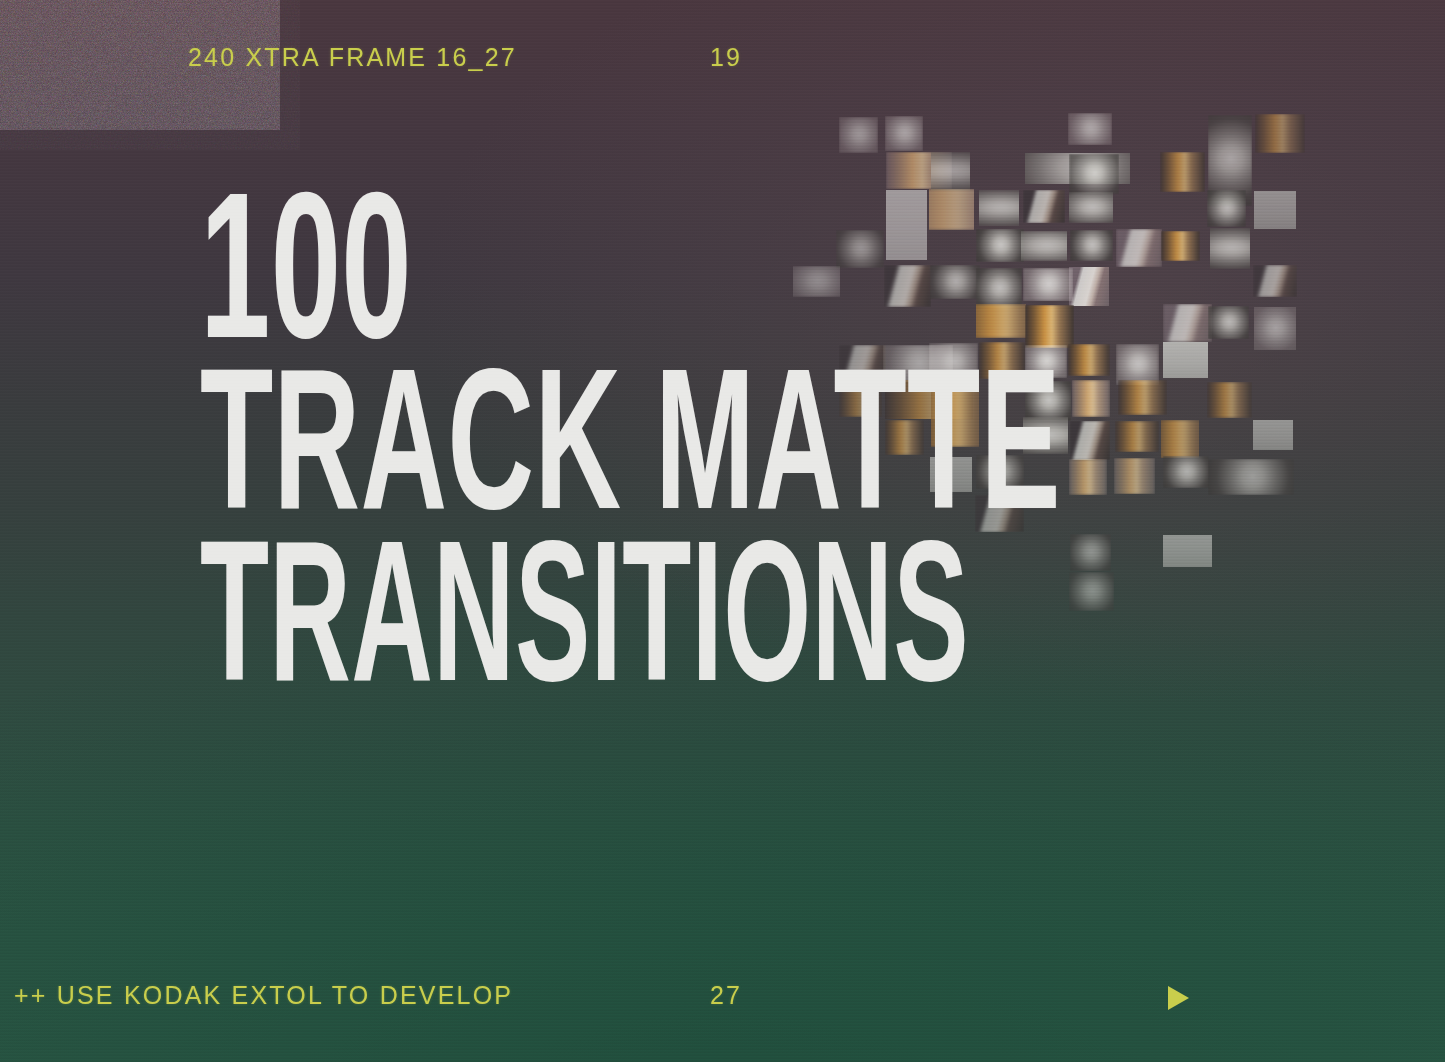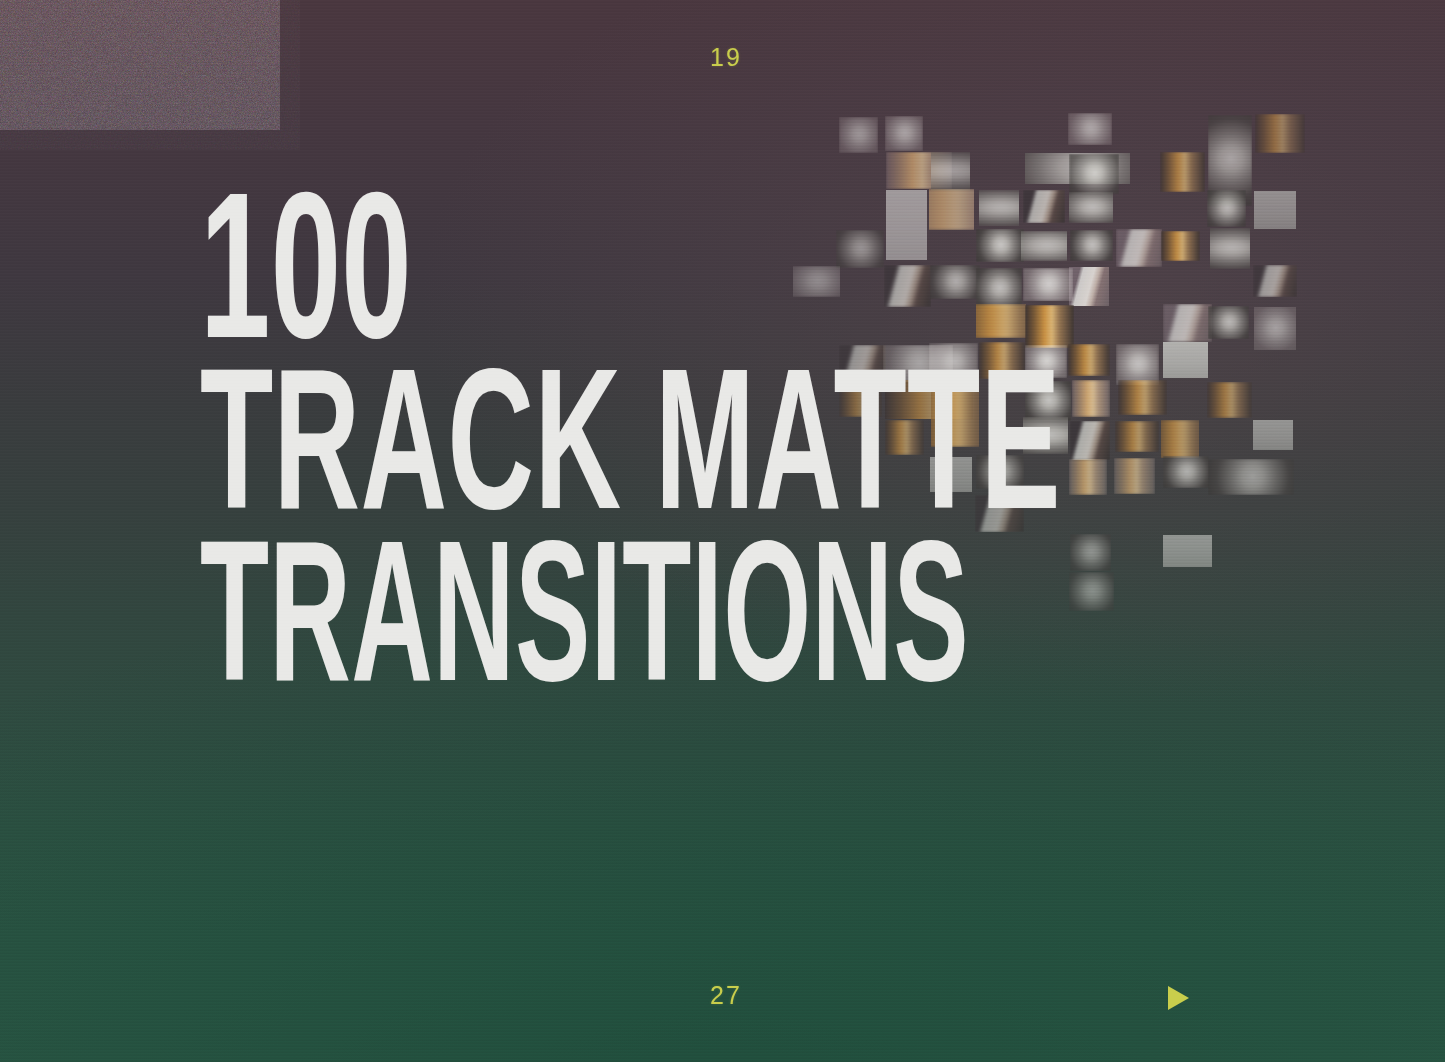--- a/index.html
+++ b/index.html
@@ -368,17 +368,19 @@
 
   <svg class="grain3" xmlns="http://www.w3.org/2000/svg">
     <filter id="gfilt3">
       <feTurbulence type="fractalNoise" baseFrequency="0.7" numOctaves="3" stitchTiles="stitch" seed="33"></feTurbulence>
       <feColorMatrix type="saturate" values="1.2"></feColorMatrix>
     </filter>
     <rect width="100%" height="100%" filter="url(#gfilt3)"></rect>
   </svg>
   <div class="scan"></div>
 
+  <div class="filmtext" id="top-frame-label">240 XTRA FRAME 16_27</div>
   <div class="filmtext" id="top-frame-number">19</div>
+  <div class="filmtext" id="bottom-develop-note">++ USE KODAK EXTOL TO DEVELOP</div>
   <div class="filmtext" id="bottom-frame-number">27</div>
   <div id="play-arrow"></div>
 
 </div>
 
 </body></html>

